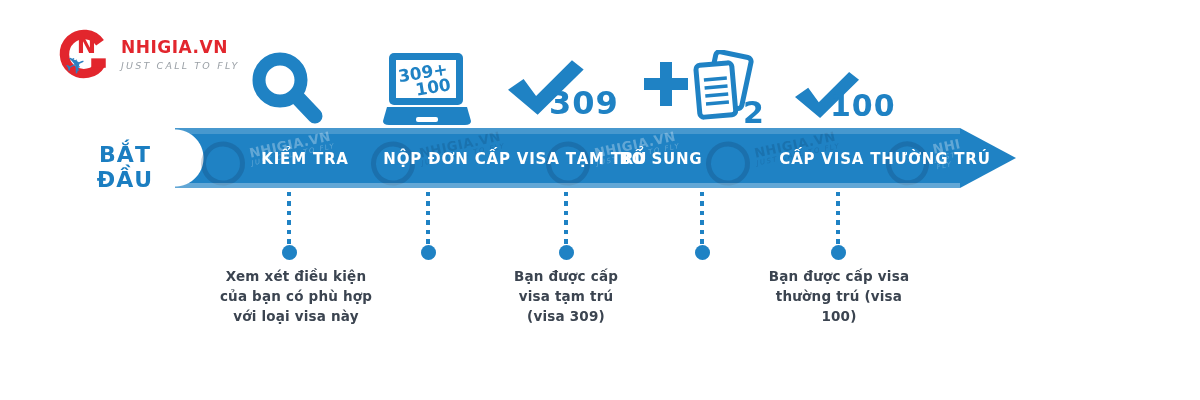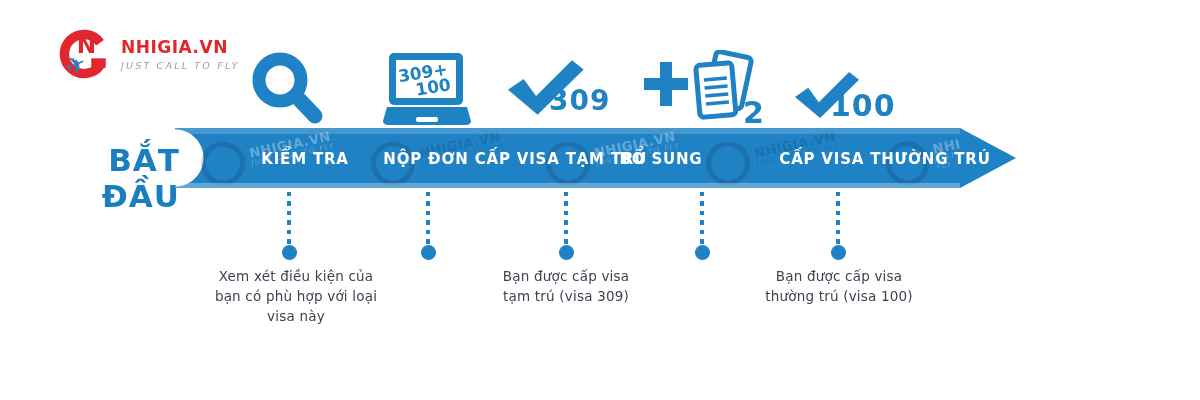--- a/index.html
+++ b/index.html
@@ -6,22 +6,22 @@
   .canvas{position:relative;width:1200px;height:400px;background:#fff;overflow:hidden;
           font-family:"DejaVu Sans","Liberation Sans",sans-serif;}
 
   
   .logo{position:absolute;left:55px;top:25px;display:flex;align-items:center;gap:8px;}
   .logo-mark{width:58px;height:58px;}
   .brand{font-size:17px;font-weight:bold;color:#e2262d;letter-spacing:.5px;}
   .tagline{font-size:9.5px;font-style:italic;color:#9ba1a7;letter-spacing:2.2px;margin-top:3px;}
 
   
-  .start-label{position:absolute;left:70px;top:142px;width:110px;text-align:right;
-               font-size:31px;font-weight:bold;color:#1b7ec1;letter-spacing:1px;}
+  .start-label{position:absolute;left:70px;top:142px;width:110px;text-align:center;
+               font-size:22px;font-weight:bold;color:#1b7ec1;letter-spacing:1px;}
 
   
   .band{position:absolute;left:175px;top:128px;width:785px;height:60px;
         background:radial-gradient(30px circle at 0 50%, rgba(0,0,0,0) 0 28px, #1f82c4 29px);
         overflow:hidden;}
   .band-gloss{position:absolute;left:0;top:0;width:100%;height:6px;background:rgba(255,255,255,.18);}
   .band-bottom{position:absolute;left:0;bottom:0;width:100%;height:5px;background:rgba(255,255,255,.30);}
   .band-tip{position:absolute;left:960px;top:128px;width:0;height:0;
             border-top:30px solid transparent;border-bottom:30px solid transparent;
             border-left:56px solid #1f82c4;}
@@ -31,30 +31,30 @@
   
   .wm{position:absolute;top:4px;display:flex;align-items:center;gap:6px;transform:rotate(-12deg);pointer-events:none;}
   .wm-ring{width:34px;height:34px;border-radius:50%;border:5px solid rgba(12,52,92,.22);}
   .wm-txt{line-height:1.1;}
   .wm-t1{font-size:13px;font-weight:bold;color:rgba(255,255,255,.30);letter-spacing:.5px;}
   .wm-t2{font-size:7px;font-style:italic;color:rgba(255,255,255,.26);letter-spacing:1.5px;}
   .wm.dark .wm-t1{color:rgba(12,52,92,.20);} .wm.dark .wm-t2{color:rgba(12,52,92,.18);}
 
   
   .icon-abs{position:absolute;}
-  .icon-num{position:absolute;color:#1f82c4;font-weight:bold;font-size:28px;letter-spacing:1px;}
+  .icon-num{position:absolute;color:#1f82c4;font-weight:bold;font-size:32px;letter-spacing:1px;}
 
   
   .dotline{position:absolute;top:192px;width:4px;height:52px;
            background:repeating-linear-gradient(180deg,#1f82c4 0 4.5px,rgba(0,0,0,0) 4.5px 9.5px);}
   .dot{position:absolute;top:245px;width:15px;height:15px;border-radius:50%;background:#1f82c4;}
 
   
   .desc{position:absolute;top:266px;text-align:center;color:#3b4450;
-        font-size:13.5px;font-weight:normal;line-height:20px;letter-spacing:.2px;}
+        font-size:13.5px;font-weight:bold;line-height:20px;letter-spacing:.2px;}
 </style>
 </head>
 <body>
 
 <div class="canvas">
 
   <div class="logo">
     <svg class="logo-mark" viewBox="0 0 80 80">
       <path d="M63.4,53.5 A27,27 0 1 1 62.1,24.5" fill="none" stroke="#e2262d" stroke-width="13"></path>
       <rect x="50" y="46" width="20" height="13" fill="#e2262d"></rect>

